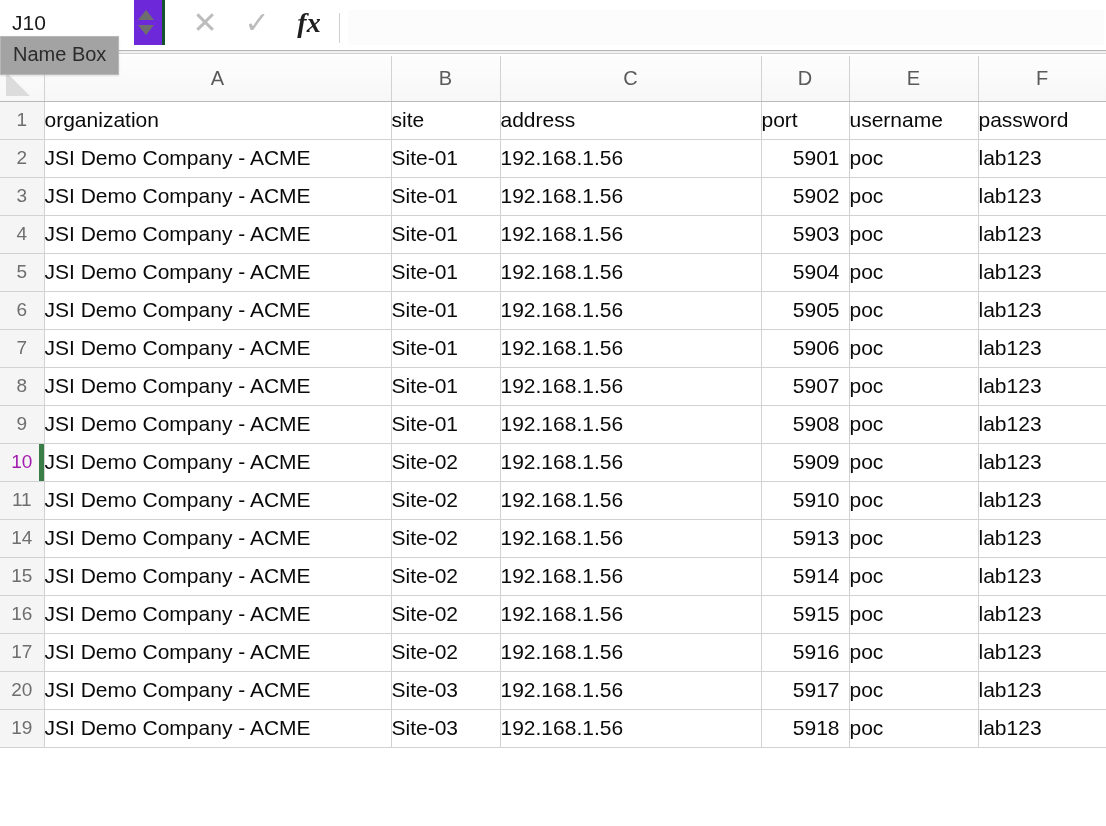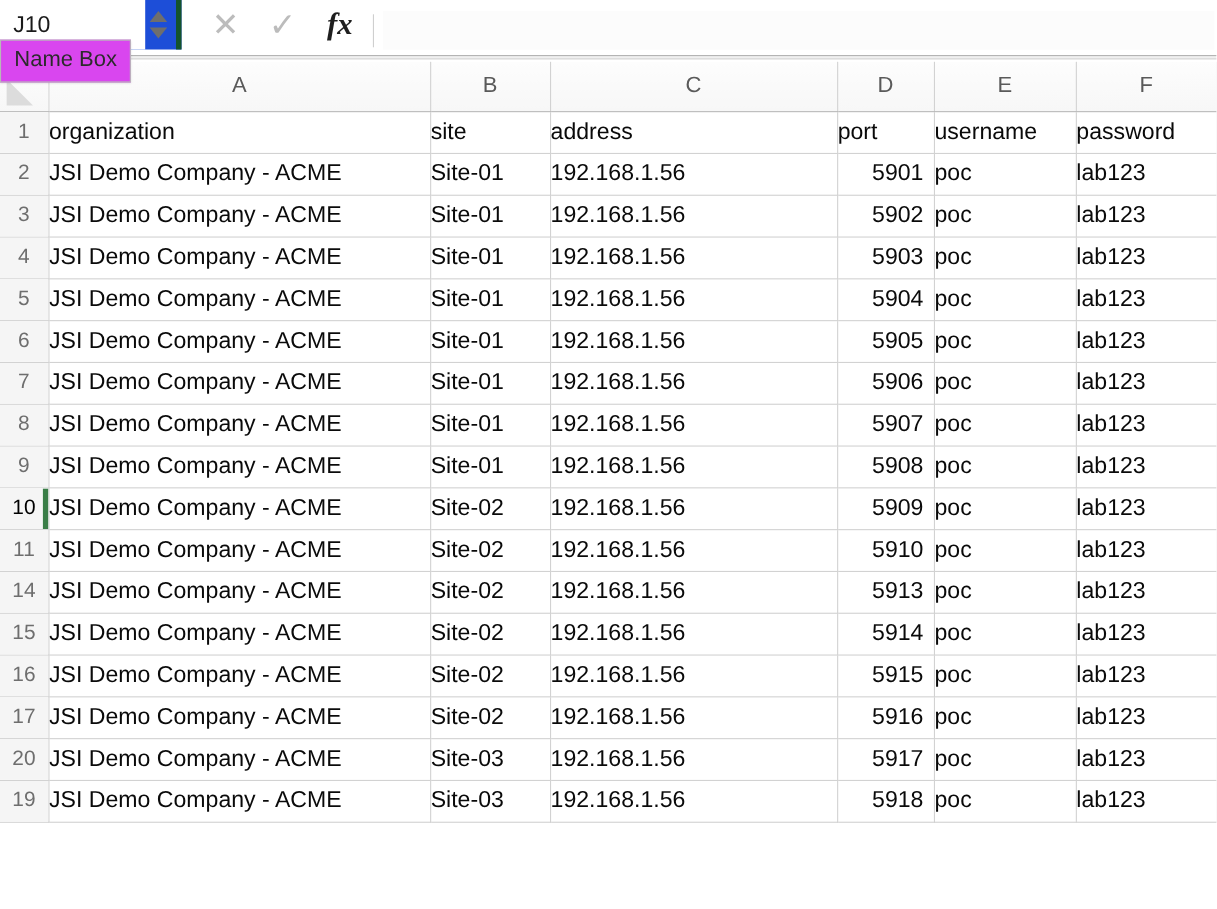--- a/index.html
+++ b/index.html
@@ -18,22 +18,22 @@
     position: absolute; left: 0; top: 0;
     width: 1106px; height: 55px;
     background: #ffffff;
     display: flex; align-items: stretch;
   }
 
   .namebox-wrap {
     position: relative;
     width: 165px; height: 45px;
     margin-top: 0;
-    background: #1d4ed8;
-    border-right: 5px solid #14532d;
+    background: #6d28d9;
+    border-right: 3px solid #14532d;
     display: flex; align-items: center;
   }
   .namebox-input {
     flex: 1;
     height: 45px;
     line-height: 45px;
     padding-left: 12px;
     font-size: 21px;
     color: #1a1a1a;
     background: #ffffff;
@@ -98,21 +98,21 @@
     border-top: 1px solid #b4b4b4;
     border-bottom: 1px solid #d5d5d5;
     background: #f0f0f0;
   }
 
   
   .tooltip {
     position: absolute;
     left: 0px; top: 36px;
     padding: 6px 12px 8px 12px;
-    background: #d946ef;
+    background: #a3a3a3;
     border: 1px solid #b8b8b8;
     font-size: 20px;
     color: #2b2b2b;
     white-space: nowrap;
     z-index: 50;
     box-shadow: 0 1px 2px rgba(0,0,0,0.12);
   }
 
   
   .grid {
@@ -165,21 +165,21 @@
     background: #f5f5f5;
     border-right: 1px solid #c4c4c4;
     border-bottom: 1px solid #e2e2e2;
     color: #6e6e6e;
     font-size: 19px;
     text-align: center;
     vertical-align: middle;
     position: relative;
   }
   td.rowhead.active {
-    color: #000000;
+    color: #a21caf;
   }
   td.rowhead.active::after {
     content: "";
     position: absolute;
     right: 0; top: 0; bottom: 0;
     width: 5px;
     background: #3a7d47;
   }
 
   

